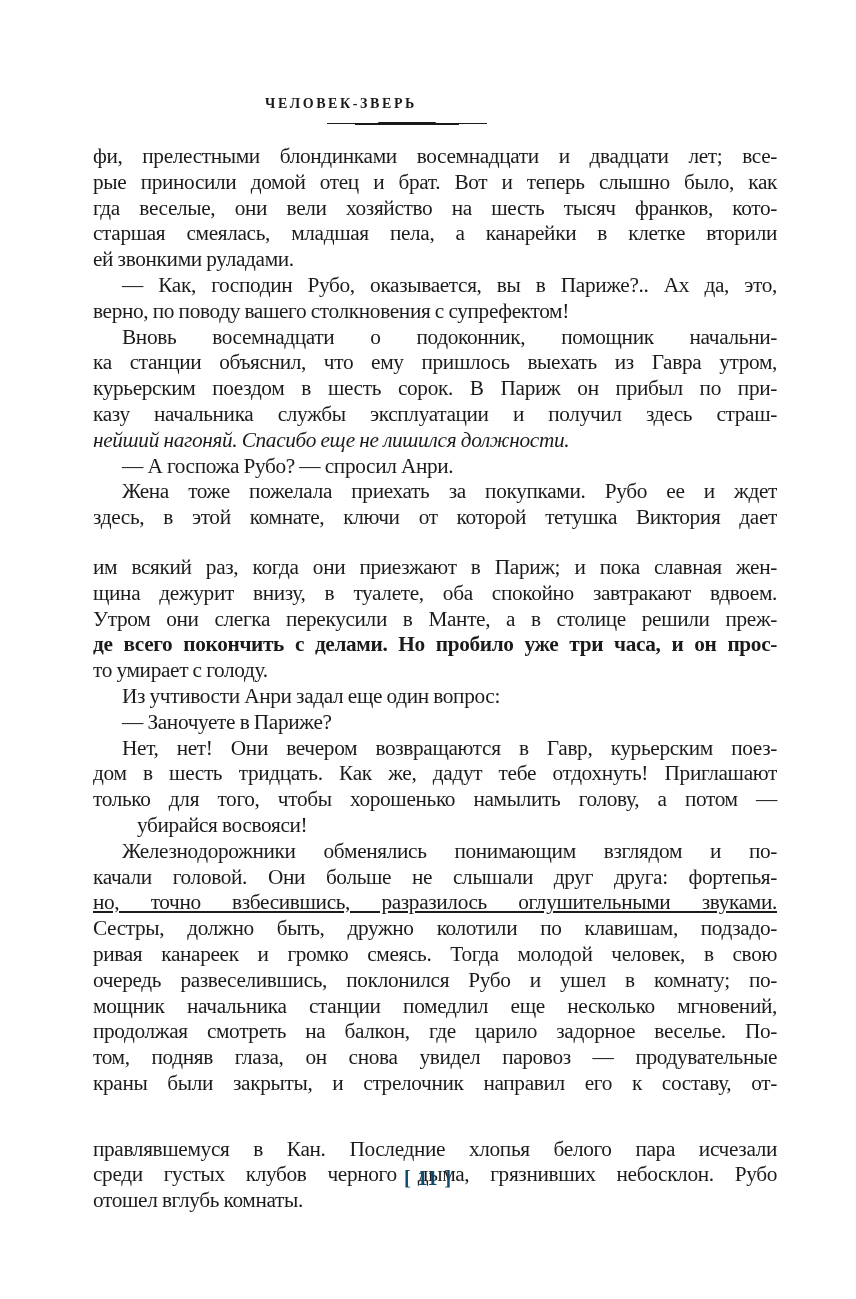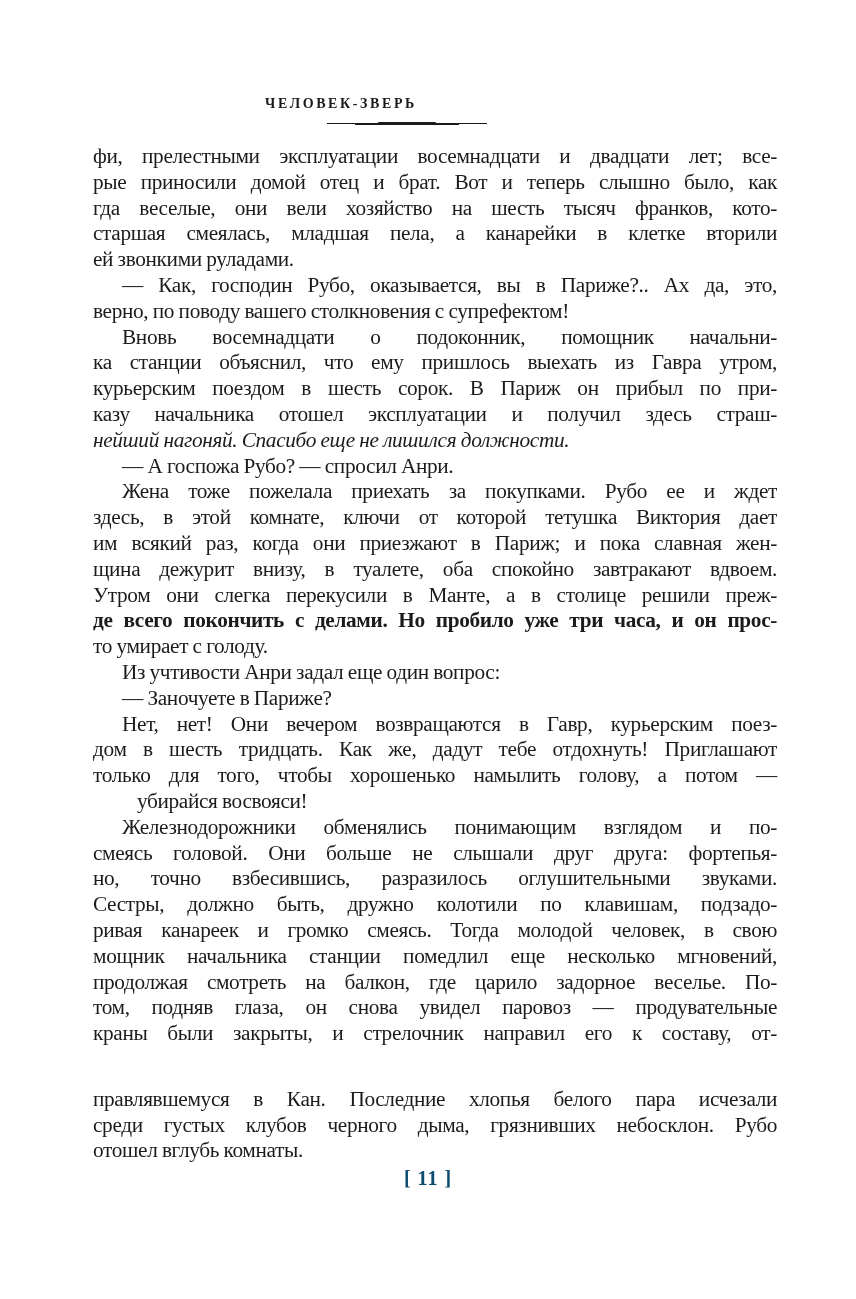--- a/index.html
+++ b/index.html
@@ -96,51 +96,52 @@
 
   <div class="running-head">ЧЕЛОВЕК-ЗВЕРЬ</div>
 
   <div>
     <div class="head-rule"></div>
     <div class="head-rule-mid"></div>
     <div class="head-rule-thick"></div>
   </div>
 
   <div class="text-block" id="text-block">
-      <span class="line" style="display: block;">фи, прелестными эксплуатации восемнадцати и двадцати лет; все-</span>
+      <span class="line" style="display: block;">фи, прелестными блондинками восемнадцати и двадцати лет; все-</span>
       <span class="line" style="display: block;">рые приносили домой отец и брат. Вот и теперь слышно было, как</span>
       <span class="line" style="display: block;">гда веселые, они вели хозяйство на шесть тысяч франков, кото-</span>
       <span class="line" style="display: block;">старшая смеялась, младшая пела, а канарейки в клетке вторили</span>
       <span class="line last" style="display: block;">ей звонкими руладами.</span>
       <span class="line indent" style="display: block;">— Как, господин Рубо, оказывается, вы в Париже?.. Ах да, это,</span>
       <span class="line last" style="display: block;">верно, по поводу вашего столкновения с супрефектом!</span>
       <span class="line indent" style="display: block;">Вновь восемнадцати о подоконник, помощник начальни-</span>
       <span class="line" style="display: block;">ка станции объяснил, что ему пришлось выехать из Гавра утром,</span>
       <span class="line" style="display: block;">курьерским поездом в шесть сорок. В Париж он прибыл по при-</span>
-      <span class="line" style="display: block;">казу начальника отошел эксплуатации и получил здесь страш-</span>
+      <span class="line" style="display: block;">казу начальника службы эксплуатации и получил здесь страш-</span>
       <span class="line last" style="display: block; font-style: italic;">нейший нагоняй. Спасибо еще не лишился должности.</span>
       <span class="line indent last" style="display: block;">— А госпожа Рубо? — спросил Анри.</span>
       <span class="line indent" style="display: block;">Жена тоже пожелала приехать за покупками. Рубо ее и ждет</span>
       <span class="line" style="display: block;">здесь, в этой комнате, ключи от которой тетушка Виктория дает</span>
-      <span class="line" style="display: block;">им всякий раз, когда они приезжают в Париж; и пока славная жен-</span>
+      <span class="line" style="display: block; margin-top: 24px;">им всякий раз, когда они приезжают в Париж; и пока славная жен-</span>
       <span class="line" style="display: block;">щина дежурит внизу, в туалете, оба спокойно завтракают вдвоем.</span>
       <span class="line" style="display: block;">Утром они слегка перекусили в Манте, а в столице решили преж-</span>
       <span class="line" style="display: block; font-weight: bold;">де всего покончить с делами. Но пробило уже три часа, и он прос-</span>
       <span class="line last" style="display: block;">то умирает с голоду.</span>
       <span class="line indent last" style="display: block;">Из учтивости Анри задал еще один вопрос:</span>
       <span class="line indent last" style="display: block;">— Заночуете в Париже?</span>
       <span class="line indent" style="display: block;">Нет, нет! Они вечером возвращаются в Гавр, курьерским поез-</span>
       <span class="line" style="display: block;">дом в шесть тридцать. Как же, дадут тебе отдохнуть! Приглашают</span>
       <span class="line" style="display: block;">только для того, чтобы хорошенько намылить голову, а потом —</span>
       <span class="line last" style="display: block; margin-left: 44px;">убирайся восвояси!</span>
       <span class="line indent" style="display: block;">Железнодорожники обменялись понимающим взглядом и по-</span>
-      <span class="line" style="display: block;">смеясь головой. Они больше не слышали друг друга: фортепья-</span>
-      <span class="line" style="display: block;">но, точно взбесившись, разразилось оглушительными звуками.</span>
+      <span class="line" style="display: block;">качали головой. Они больше не слышали друг друга: фортепья-</span>
+      <span class="line" style="display: block; text-decoration: underline;">но, точно взбесившись, разразилось оглушительными звуками.</span>
       <span class="line" style="display: block;">Сестры, должно быть, дружно колотили по клавишам, подзадо-</span>
       <span class="line" style="display: block;">ривая канареек и громко смеясь. Тогда молодой человек, в свою</span>
+      <span class="line" style="display: block;">очередь развеселившись, поклонился Рубо и ушел в комнату; по-</span>
       <span class="line" style="display: block;">мощник начальника станции помедлил еще несколько мгновений,</span>
       <span class="line" style="display: block;">продолжая смотреть на балкон, где царило задорное веселье. По-</span>
       <span class="line" style="display: block;">том, подняв глаза, он снова увидел паровоз — продувательные</span>
       <span class="line" style="display: block;">краны были закрыты, и стрелочник направил его к составу, от-</span>
       <span class="line" style="display: block; margin-top: 40px;">правлявшемуся в Кан. Последние хлопья белого пара исчезали</span>
       <span class="line" style="display: block;">среди густых клубов черного дыма, грязнивших небосклон. Рубо</span>
       <span class="line last" style="display: block;">отошел вглубь комнаты.</span>
     </div>
 
   <div class="page-number">[ 11 ]</div>

